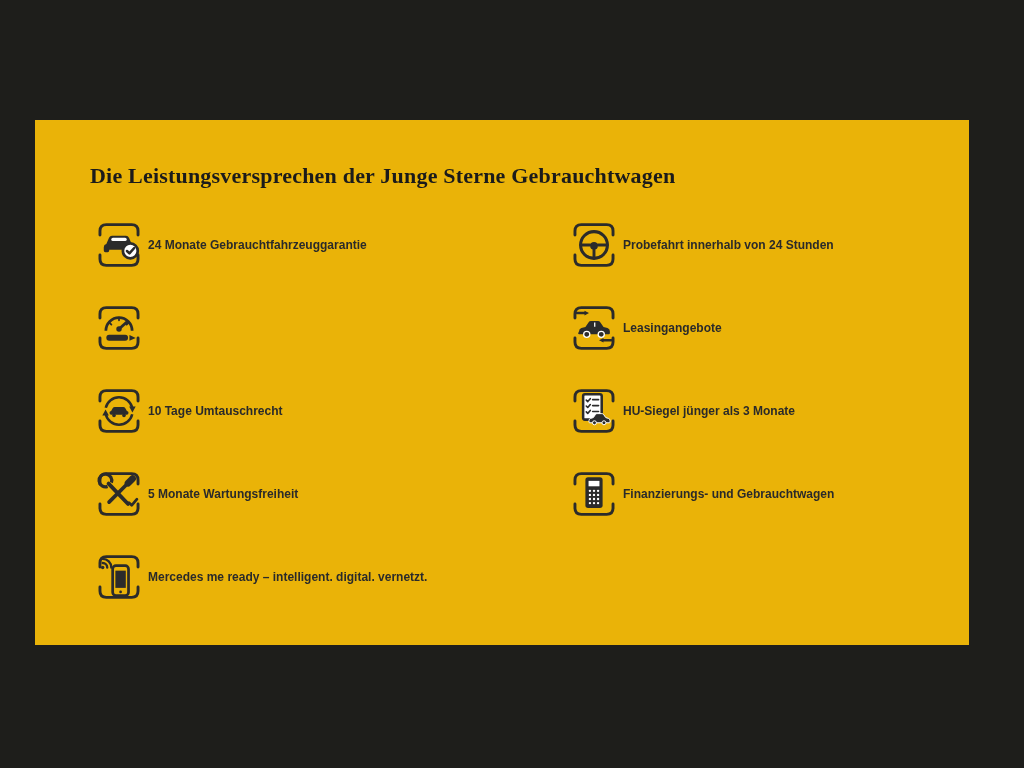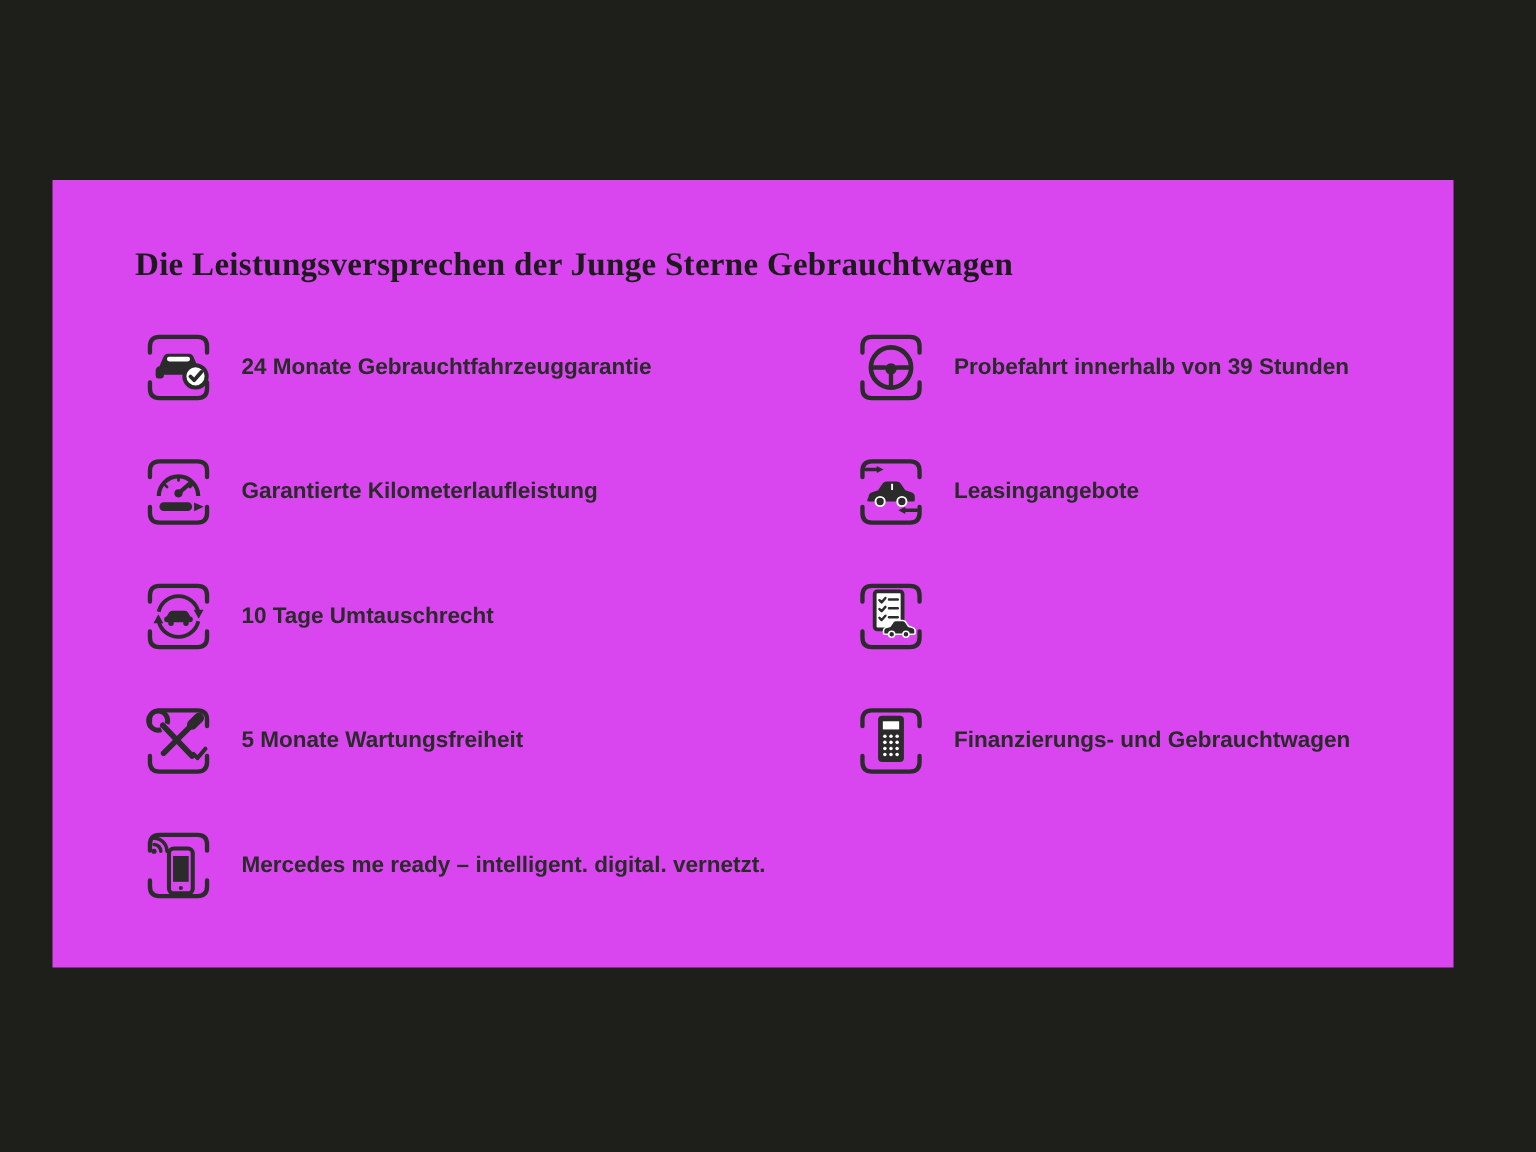--- a/index.html
+++ b/index.html
@@ -5,39 +5,38 @@
   html,body{margin:0;padding:0;}
   body{
     width:1024px;height:768px;overflow:hidden;
     background:#1e1e1b;
     font-family:"Liberation Sans", sans-serif;
     position:relative;
   }
   .stage{position:absolute;inset:0;}
   .card{
     position:absolute;left:35px;top:120px;width:934px;height:525px;
-    background:#d946ef;
+    background:#eab308;
   }
   .title{
     position:absolute;left:55px;top:42px;width:840px;
     font-family:"Liberation Serif", serif;
     font-weight:700;font-size:22px;line-height:1.25;color:#1b1b1b;
     letter-spacing:0.2px;
   }
   .col{position:absolute;top:96px;}
   .col-left{left:55px;width:430px;}
   .col-right{left:530px;width:400px;}
   .row{
     display:flex;align-items:center;height:58px;margin-bottom:25px;
   }
   .icon{flex:0 0 58px;width:58px;height:58px;display:block;}
   .icon svg{display:block;}
   .label{
-    margin-left:13px;
-    font-weight:700;font-size:15px;color:#2a2a2a;line-height:1.2;
+    font-weight:700;font-size:12px;color:#2a2a2a;line-height:1.2;
     white-space:nowrap;
     text-align:center;
   }
 </style>
 </head>
 <body>
 
 <svg width="0" height="0" style="position:absolute" aria-hidden="true">
   <defs>
     <g id="icoframe" fill="none" stroke="#2b2b2b" stroke-width="3.2" stroke-linecap="round">
@@ -72,21 +71,20 @@
           <svg viewBox="0 0 64 64" width="58" height="58">
             <use href="#icoframe"></use>
             <path d="M17.5 35 A14.5 14.5 0 1 1 46.5 35" fill="none" stroke="#2b2b2b" stroke-width="3"></path>
             <path d="M32 20.5 v3 M21.5 26.2 l2.1 2.1 M42.5 26.2 l-2.1 2.1" stroke="#2b2b2b" stroke-width="2" stroke-linecap="round"></path>
             <path d="M32 33 L40.5 25.5" stroke="#2b2b2b" stroke-width="3" stroke-linecap="round"></path>
             <circle cx="32" cy="33" r="3" fill="#2b2b2b"></circle>
             <rect x="18" y="39.5" width="24" height="6.5" rx="3.2" fill="#2b2b2b"></rect>
             <path d="M43.5 39.8 l7 3.1 -7 3.2 z" fill="#2b2b2b"></path>
           </svg>
         </span>
-        <span class="label">Garantierte Kilometerlaufleistung</span>
       </div>
 
       <div class="row">
         <span class="icon">
           <svg viewBox="0 0 64 64" width="58" height="58">
             <use href="#icoframe"></use>
             <path d="M17.4 28.5 A15 15 0 0 1 46.6 28.5" fill="none" stroke="#2b2b2b" stroke-width="2.8"></path>
             <path d="M43.2 27 h7.2 l-3.6 6.6 z" fill="#2b2b2b"></path>
             <path d="M46.6 35.5 A15 15 0 0 1 17.4 35.5" fill="none" stroke="#2b2b2b" stroke-width="2.8"></path>
             <path d="M13.6 37 h7.2 l-3.6 -6.6 z" fill="#2b2b2b"></path>
@@ -134,21 +132,21 @@
 
       <div class="row">
         <span class="icon">
           <svg viewBox="0 0 64 64" width="58" height="58">
             <use href="#icoframe"></use>
             <circle cx="32" cy="32" r="14.8" fill="none" stroke="#2b2b2b" stroke-width="3.4"></circle>
             <circle cx="32" cy="33" r="4.2" fill="#2b2b2b"></circle>
             <path d="M17.6 32 H27.6 M36.4 32 H46.4 M32 37.4 V46.4" stroke="#2b2b2b" stroke-width="3.2" stroke-linecap="round"></path>
           </svg>
         </span>
-        <span class="label">Probefahrt innerhalb von 39 Stunden</span>
+        <span class="label">Probefahrt innerhalb von 24 Stunden</span>
       </div>
 
 
       <div class="row">
         <span class="icon">
           <svg viewBox="0 0 64 64" width="58" height="58">
             <use href="#icoframe"></use>
             <path d="M15.5 35.5 q0-2.6 2.6-3.4 l4.4-1.3 3.4-5 q1-1.5 2.8-1.5 h7.6 q1.8 0 2.8 1.5 l3.4 5 4.4 1.3 q2.6 .8 2.6 3.4 v2.3 q0 1.2-1.2 1.2 h-32.6 q-1.2 0-1.2-1.2 z" fill="#2b2b2b"></path>
             <path d="M32.8 26 v4.5" stroke="#fff" stroke-width="1.4"></path>
             <circle cx="24" cy="39" r="3.4" fill="#2b2b2b" stroke="#fff" stroke-width="1.4"></circle>
@@ -167,20 +165,21 @@
           <svg viewBox="0 0 64 64" width="58" height="58">
             <use href="#icoframe"></use>
             <rect x="20" y="13.5" width="20.5" height="28" rx="2" fill="#fff" stroke="#2b2b2b" stroke-width="2.8"></rect>
             <path d="M23.5 20 l1.6 1.6 2.8-3.2 M23.5 26.5 l1.6 1.6 2.8-3.2 M23.5 33 l1.6 1.6 2.8-3.2" fill="none" stroke="#2b2b2b" stroke-width="1.8" stroke-linecap="round" stroke-linejoin="round"></path>
             <path d="M30.5 19.5 h6.5 M30.5 26 h6.5 M30.5 32.5 h6.5" stroke="#2b2b2b" stroke-width="1.8" stroke-linecap="round"></path>
             <path d="M26.5 42.5 q0-1.8 1.8-2.3 l3-1 2.3-3.3 q.7-1 1.9-1 h5.2 q1.2 0 1.9 1 l2.3 3.3 3 1 q1.8 .5 1.8 2.3 v1.6 q0 .9-.9 .9 h-21.4 q-.9 0-.9-.9 z" fill="#2b2b2b" stroke="#fff" stroke-width="1.1"></path>
             <circle cx="32.5" cy="45" r="2.2" fill="#2b2b2b" stroke="#fff" stroke-width="1.1"></circle>
             <circle cx="43" cy="45" r="2.2" fill="#2b2b2b" stroke="#fff" stroke-width="1.1"></circle>
           </svg>
         </span>
+        <span class="label">HU-Siegel jünger als 3 Monate</span>
       </div>
 
       <div class="row">
         <span class="icon">
           <svg viewBox="0 0 64 64" width="58" height="58">
             <use href="#icoframe"></use>
             <rect x="22.5" y="13.5" width="19" height="34" rx="3" fill="#2b2b2b"></rect>
             <rect x="26" y="17.5" width="12" height="6" fill="#fff"></rect>
             <g fill="#fff">
               <circle cx="27.5" cy="28.5" r="1.3"></circle>

